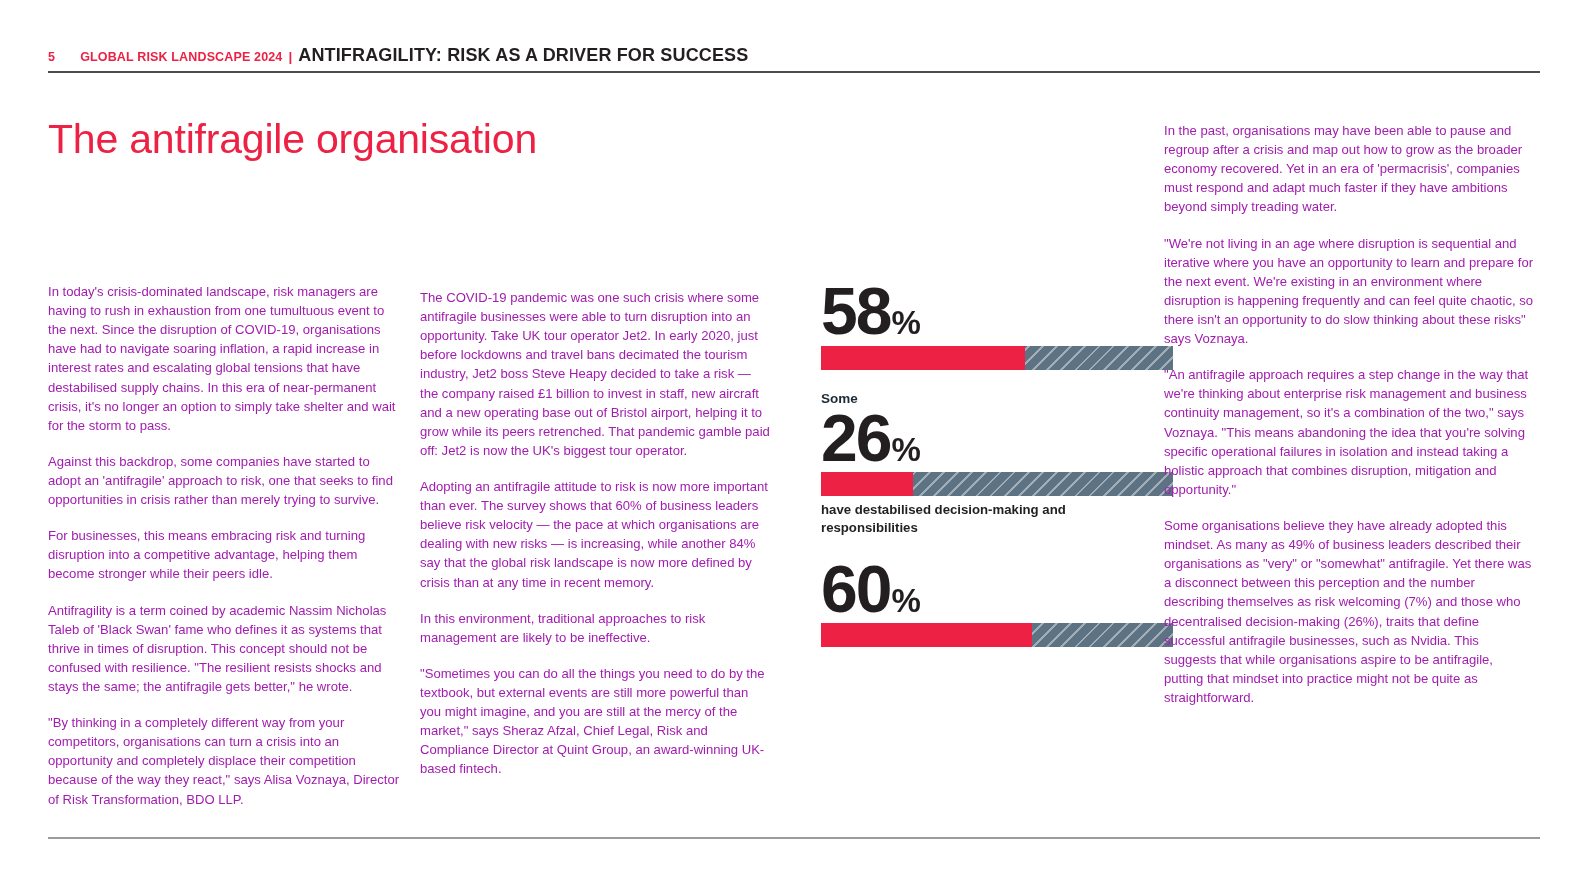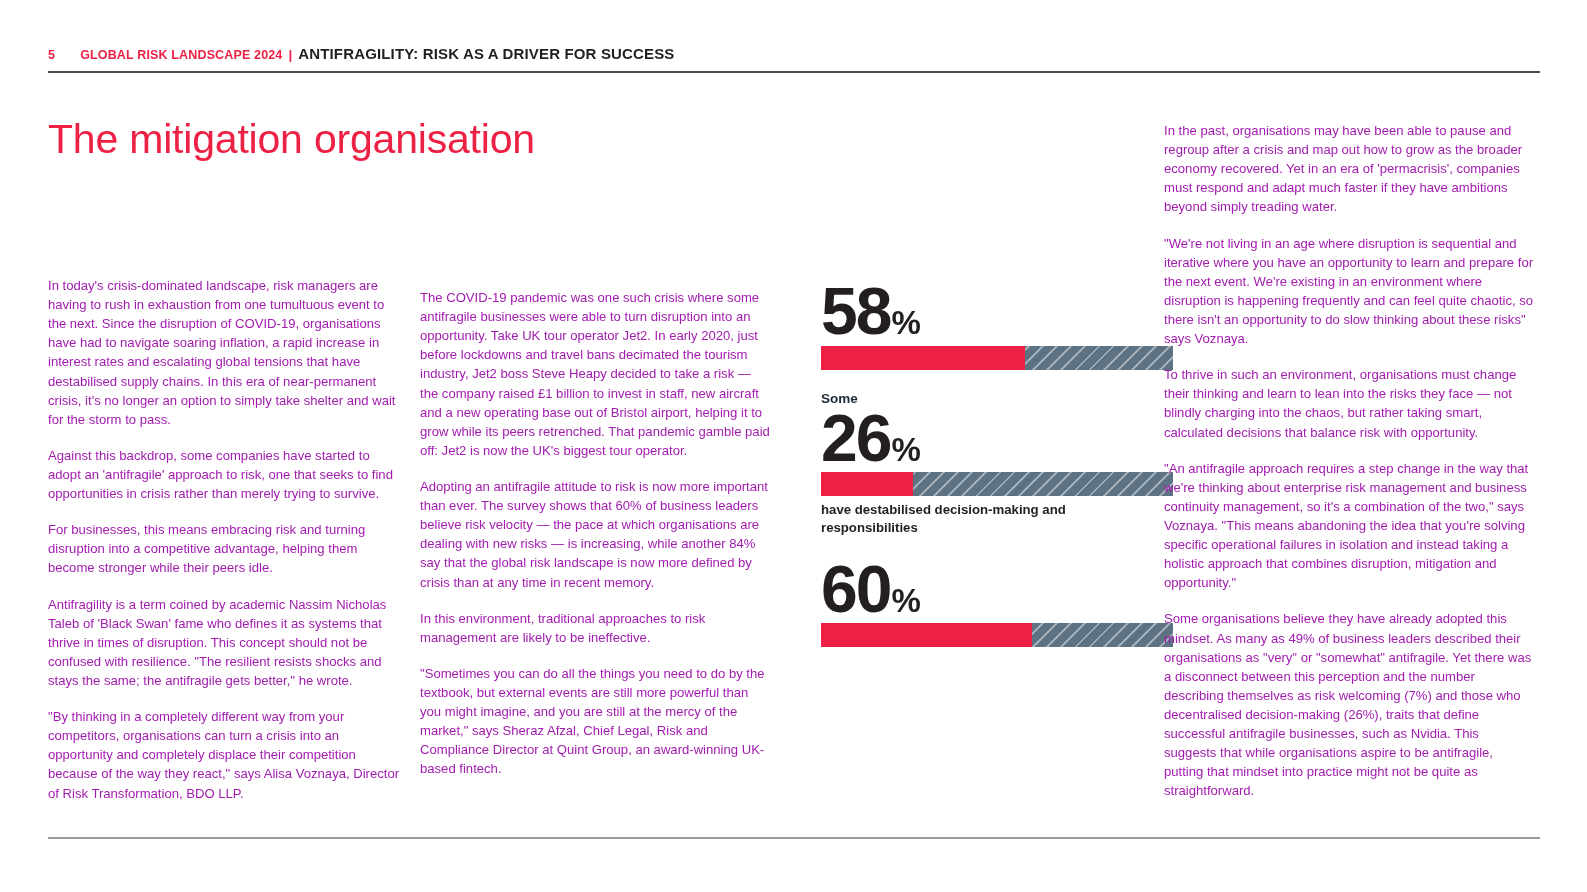--- a/index.html
+++ b/index.html
@@ -40,21 +40,21 @@
     color: #ED2144;
     letter-spacing: 0.15px;
   }
   .hdr-pipe {
     font-size: 13.5px;
     font-weight: bold;
     color: #ED2144;
     margin: 0 6px;
   }
   .hdr-section {
-    font-size: 15px;
+    font-size: 18px;
     font-weight: bold;
     color: #231f20;
     letter-spacing: 0.15px;
   }
   .rule-top {
     position: absolute;
     left: 48px;
     top: 71px;
     width: 1492px;
     height: 2px;
@@ -95,21 +95,21 @@
   
   .col {
     position: absolute;
     font-size: 13.1px;
     line-height: 1.46;
     color: #a21caf;
   }
   .col p { margin: 0 0 17px 0; }
   .col p:last-child { margin-bottom: 0; }
 
-  #col-1 { left: 48px;   top: 276px; width: 352px; }
+  #col-1 { left: 48px;   top: 282px; width: 352px; }
   #col-2 { left: 420px;  top: 288px; width: 352px; }
   #col-4 { left: 1164px; top: 121px; width: 370px; }
 
   
   .stats {
     position: absolute;
     left: 793px;
     top: 280px;
     width: 352px;
   }
@@ -181,21 +181,21 @@
 <div class="page">
 
   <div class="header">
     <span class="hdr-page-num">5</span>
     <span class="hdr-brand">GLOBAL RISK LANDSCAPE 2024</span>
     <span class="hdr-pipe">|</span>
     <span class="hdr-section">ANTIFRAGILITY: RISK AS A DRIVER FOR SUCCESS</span>
   </div>
   <div class="rule-top"></div>
 
-  <h1 class="title">The mitigation organisation</h1>
+  <h1 class="title">The antifragile organisation</h1>
 
   <div class="col" id="col-1">
     <p>In today's crisis-dominated landscape, risk managers are having to rush in exhaustion from one tumultuous event to the next. Since the disruption of COVID-19, organisations have had to navigate soaring inflation, a rapid increase in interest rates and escalating global tensions that have destabilised supply chains. In this era of near-permanent crisis, it's no longer an option to simply take shelter and wait for the storm to pass.</p>
     <p>Against this backdrop, some companies have started to adopt an 'antifragile' approach to risk, one that seeks to find opportunities in crisis rather than merely trying to survive.</p>
     <p>For businesses, this means embracing risk and turning disruption into a competitive advantage, helping them become stronger while their peers idle.</p>
     <p>Antifragility is a term coined by academic Nassim Nicholas Taleb of 'Black Swan' fame who defines it as systems that thrive in times of disruption. This concept should not be confused with resilience. "The resilient resists shocks and stays the same; the antifragile gets better," he wrote.</p>
     <p>"By thinking in a completely different way from your competitors, organisations can turn a crisis into an opportunity and completely displace their competition because of the way they react," says Alisa Voznaya, Director of Risk Transformation, BDO LLP.</p>
   </div>
 
   <div class="col" id="col-2">
@@ -242,20 +242,19 @@
         <div class="bar-stripes"></div>
         <div class="bar-fill" style="width: 60%;"></div>
       </div>
     </div>
 
   </div>
 
   <div class="col" id="col-4">
     <p>In the past, organisations may have been able to pause and regroup after a crisis and map out how to grow as the broader economy recovered. Yet in an era of 'permacrisis', companies must respond and adapt much faster if they have ambitions beyond simply treading water.</p>
     <p>"We're not living in an age where disruption is sequential and iterative where you have an opportunity to learn and prepare for the next event. We're existing in an environment where disruption is happening frequently and can feel quite chaotic, so there isn't an opportunity to do slow thinking about these risks" says Voznaya.</p>
-    <p>To thrive in such an environment, organisations must change their thinking and learn to lean into the risks they face — not blindly charging into the chaos, but rather taking smart, calculated decisions that balance risk with opportunity.</p>
     <p>"An antifragile approach requires a step change in the way that we're thinking about enterprise risk management and business continuity management, so it's a combination of the two," says Voznaya. "This means abandoning the idea that you're solving specific operational failures in isolation and instead taking a holistic approach that combines disruption, mitigation and opportunity."</p>
     <p>Some organisations believe they have already adopted this mindset. As many as 49% of business leaders described their organisations as "very" or "somewhat" antifragile. Yet there was a disconnect between this perception and the number describing themselves as risk welcoming (7%) and those who decentralised decision-making (26%), traits that define successful antifragile businesses, such as Nvidia. This suggests that while organisations aspire to be antifragile, putting that mindset into practice might not be quite as straightforward.</p>
   </div>
 
   <div class="rule-bottom"></div>
 
 </div>
 
 </body></html>

